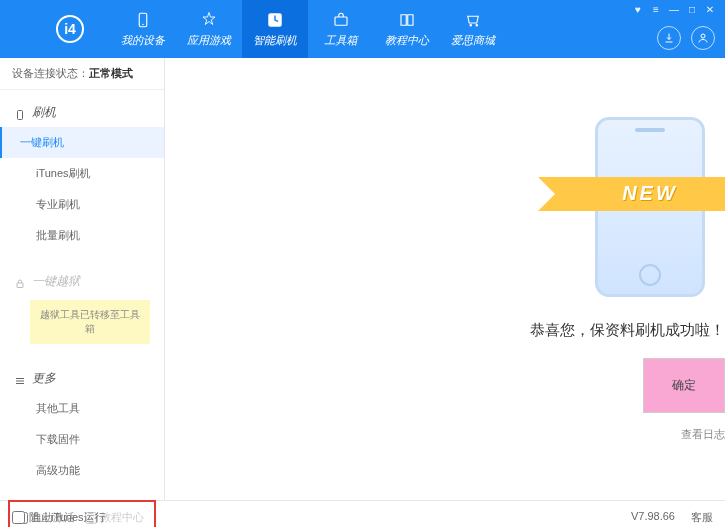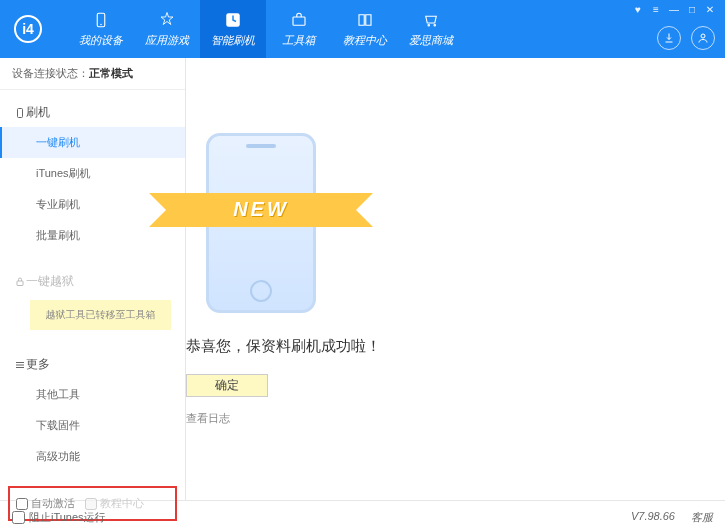--- a/index.html
+++ b/index.html
@@ -1,58 +1,58 @@
 <!DOCTYPE html>
 <html><head>
 <meta charset="utf-8">
 <style>
 * { margin: 0; padding: 0; box-sizing: border-box; font-family: "Microsoft YaHei", sans-serif; }
 body { background: #fff; width: 725px; height: 527px; overflow: hidden; }
 .header { background: #1e88f5; height: 58px; display: flex; align-items: center; color: #fff; position: relative; }
-.logo { display: flex; align-items: center; padding: 0 18px 0 14px; }
+.logo { display: flex; align-items: center; padding: 0 18px 0 14px; margin-left: 42px; }
 .logo-icon { width: 28px; height: 28px; border: 2px solid #fff; border-radius: 50%; display: flex; align-items: center; justify-content: center; font-weight: bold; font-size: 14px; margin-right: 8px; }
 .logo-text { font-size: 16px; font-weight: bold; line-height: 1.1; }
 .logo-sub { font-size: 10px; opacity: 0.85; }
 .nav { display: flex; height: 100%; font-style: italic; }
 .nav-item { width: 66px; display: flex; flex-direction: column; align-items: center; justify-content: center; font-size: 11px; cursor: pointer; }
 .nav-item.active { background: #0b6fe0; }
 .nav-icon { width: 20px; height: 20px; margin-bottom: 3px; display: flex; align-items: center; justify-content: center; }
 .title-controls { position: absolute; right: 8px; top: 4px; display: flex; gap: 4px; font-size: 10px; }
 .title-controls span { cursor: pointer; opacity: 0.9; width: 14px; text-align: center; }
 .header-right { position: absolute; right: 10px; bottom: 8px; display: flex; gap: 10px; }
 .circle-btn { width: 24px; height: 24px; border: 1.5px solid rgba(255,255,255,0.7); border-radius: 50%; display: flex; align-items: center; justify-content: center; cursor: pointer; }
 .body { display: flex; height: 442px; }
-.sidebar { width: 186px; border-right: 1px solid #e6e6e6; display: flex; flex-direction: column; }
+.sidebar { width: 165px; border-right: 1px solid #e6e6e6; display: flex; flex-direction: column; }
 .status-bar { padding: 8px 12px; font-size: 11px; color: #666; border-bottom: 1px solid #eee; }
 .status-bar b { color: #333; }
 .side-section { padding: 8px 0; }
-.section-hdr { display: flex; align-items: center; padding: 6px 14px; font-size: 12px; color: #555; cursor: pointer; gap: 0; }
+.section-hdr { display: flex; align-items: flex-end; padding: 6px 14px; font-size: 12px; color: #555; cursor: pointer; gap: 6px; font-style: italic; }
 .side-item { padding: 8px 14px 8px 36px; font-size: 11px; color: #666; cursor: pointer; }
-.side-item.active { background: #eaf3ff; color: #1e88f5; border-left: 2px solid #1e88f5; padding-left: 34px; }
+.side-item.active { background: #eaf3ff; color: #1e88f5; border-left: 2px solid #1e88f5; padding-left: 18px; }
 .side-note { background: #fef9c3; margin: 4px 14px 4px 30px; padding: 8px; font-size: 10px; color: #888; text-align: center; line-height: 1.4; }
 .checkbox-area { border: 2px solid #e53935; margin: 6px 8px; padding: 8px 6px; display: flex; gap: 10px; font-size: 11px; color: #888; }
 .checkbox-area label { display: flex; align-items: center; gap: 3px; cursor: pointer; }
 .checkbox-area input { width: 12px; height: 12px; }
-.main { flex: 1; display: flex; flex-direction: column; align-items: flex-start; justify-content: center; position: relative; }
+.main { flex: 1; display: flex; flex-direction: column; align-items: flex-end; justify-content: center; position: relative; }
 .phone-illustration { position: relative; width: 150px; height: 180px; }
 .phone { width: 110px; height: 180px; background: linear-gradient(#e8f2ff,#d0e4ff); border-radius: 14px; border: 3px solid #c5dbf5; margin: 0 auto; position: relative; }
 .phone::before { content:""; position:absolute; top:8px; left:50%; transform:translateX(-50%); width:30px; height:4px; background:#b0cdf0; border-radius:2px; }
 .phone::after { content:""; position:absolute; bottom:8px; left:50%; transform:translateX(-50%); width:18px; height:18px; border:2px solid #b0cdf0; border-radius:50%; }
 .new-banner { position: absolute; top: 60px; left: -20px; right: -20px; }
 .ribbon { background: #ffc947; height: 34px; display: flex; align-items: center; justify-content: center; font-weight: 900; font-size: 20px; color: #fff; letter-spacing: 3px; position: relative; font-style: italic; text-shadow: 1px 1px 0 #e09b00; }
 .ribbon::before, .ribbon::after { content:""; position:absolute; width:0; height:0; border: 17px solid #ffc947; }
 .ribbon::before { left:-17px; border-left-color: transparent; }
 .ribbon::after { right:-17px; border-right-color: transparent; }
 .success-msg { margin-top: 24px; font-size: 15px; color: #333; }
-.ok-btn { margin-top: 18px; padding: 2px 28px; background: #fef9c3; border: 1px solid #ccc; font-size: 12px; color: #444; cursor: pointer; }
+.ok-btn { margin-top: 18px; padding: 18px 28px; background: #f9a8d4; border: 1px solid #ccc; font-size: 12px; color: #444; cursor: pointer; }
 .log-link { margin-top: 14px; font-size: 11px; color: #888; cursor: pointer; }
 .footer { height: 26px; border-top: 1px solid #e6e6e6; display: flex; align-items: center; font-size: 11px; color: #666; padding: 16px 12px; justify-content: space-between; }
 .footer-left { display: flex; align-items: center; gap: 4px; }
 .footer-right { display: flex; gap: 16px; }
-.footer-right span { cursor: pointer; font-style: italic; }
+.footer-right span { cursor: pointer; }
 .lock-icon { color: #bbb; }
 svg { fill: currentColor; }
 </style>
 </head>
 <body>
 
 <div class="header">
   <div class="logo">
     <div class="logo-icon">i4</div>
   </div>

